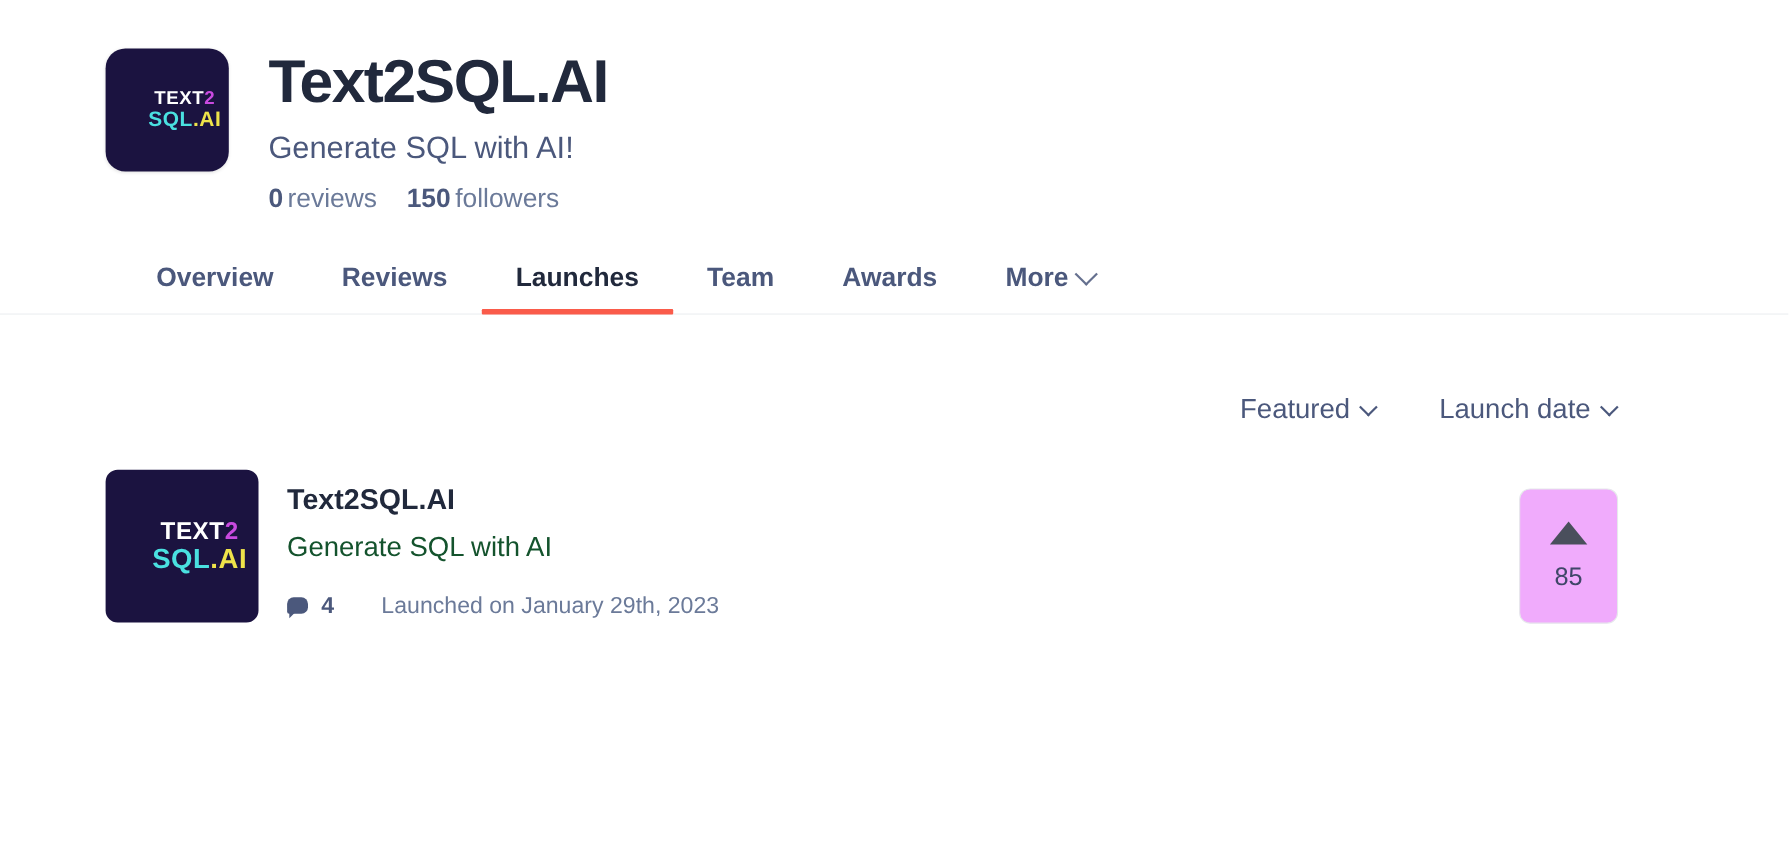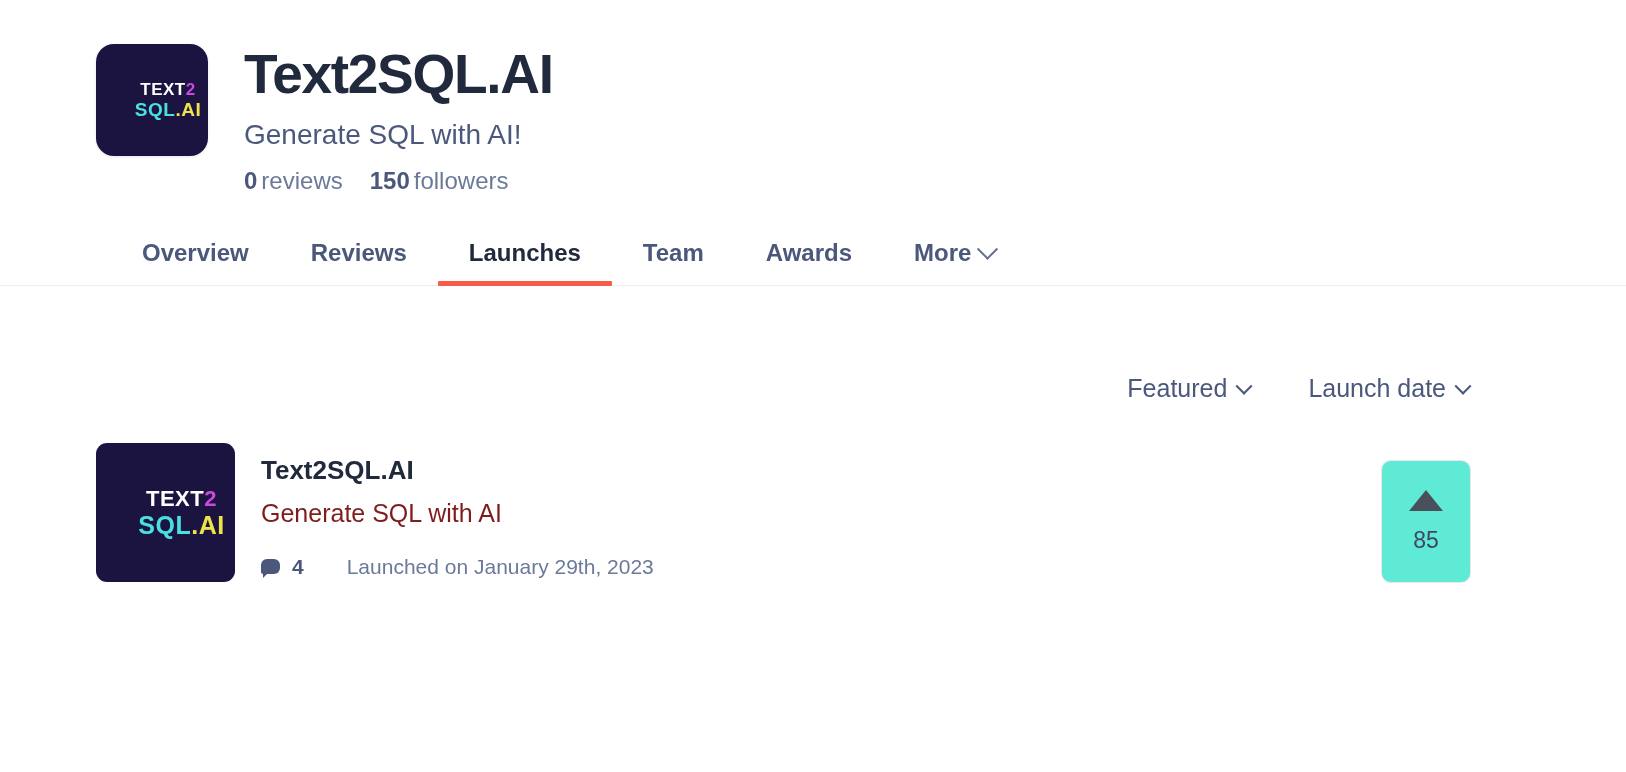--- a/index.html
+++ b/index.html
@@ -144,21 +144,20 @@
   }
   .sort-ctl {
     font-size: 25px;
     color: #4b587c;
     font-weight: 400;
     display: flex;
     align-items: center;
     gap: 11px;
     cursor: pointer;
     white-space: nowrap;
-    margin-top: 16px;
   }
   .chev-sm {
     display: inline-block;
     width: 10px;
     height: 10px;
     border-right: 2.2px solid currentColor;
     border-bottom: 2.2px solid currentColor;
     transform: rotate(45deg) translate(-2px,-2px);
   }
 
@@ -187,21 +186,21 @@
     flex: 1 1 auto;
   }
   .launch-name {
     font-size: 26px;
     font-weight: bold;
     color: #21293c;
     line-height: 1.2;
   }
   .launch-tagline {
     font-size: 25px;
-    color: #7f1d1d;
+    color: #14532d;
     margin-top: 11px;
     line-height: 1.25;
     font-weight: 400;
   }
   .launch-sub {
     margin-top: 26px;
     display: flex;
     align-items: center;
     font-size: 21px;
     color: #6b7a99;
@@ -233,21 +232,21 @@
 
   
   .upvote-btn {
     position: absolute;
     left: 1285px;
     top: 17px;
     width: 88px;
     height: 121px;
     border: 1px solid #e6e8ec;
     border-radius: 10px;
-    background: #5eead4;
+    background: #f0abfc;
     display: flex;
     flex-direction: column;
     align-items: center;
     justify-content: center;
     gap: 16px;
     cursor: pointer;
   }
   .upvote-arrow {
     width: 0; height: 0;
     border-left: 17px solid transparent;

